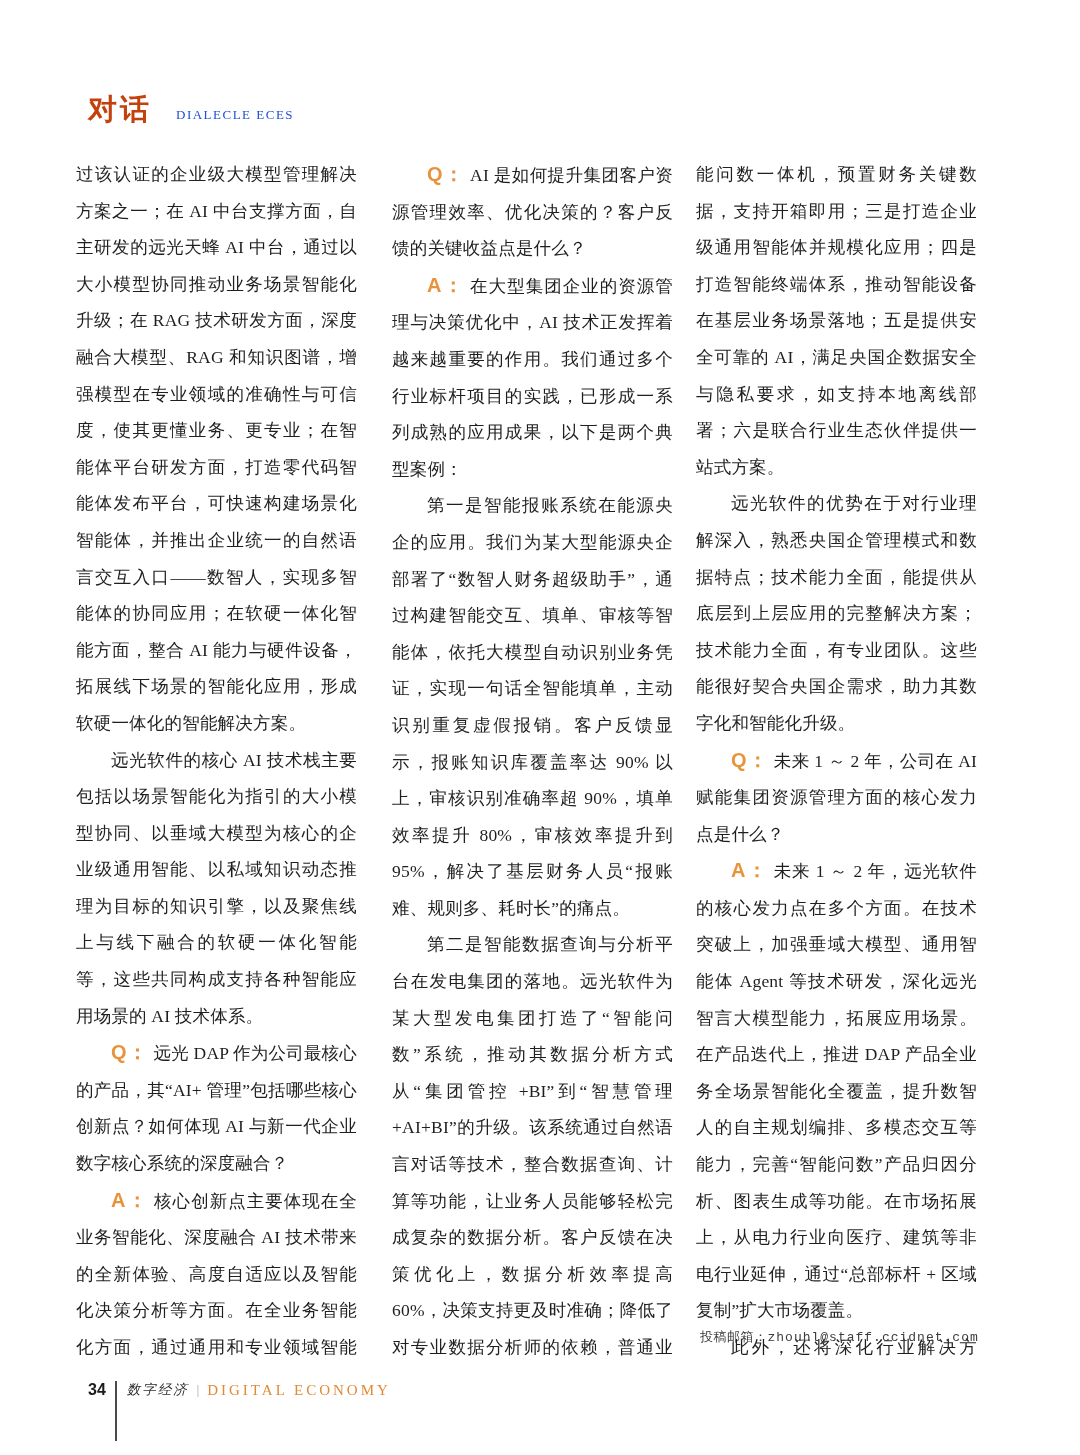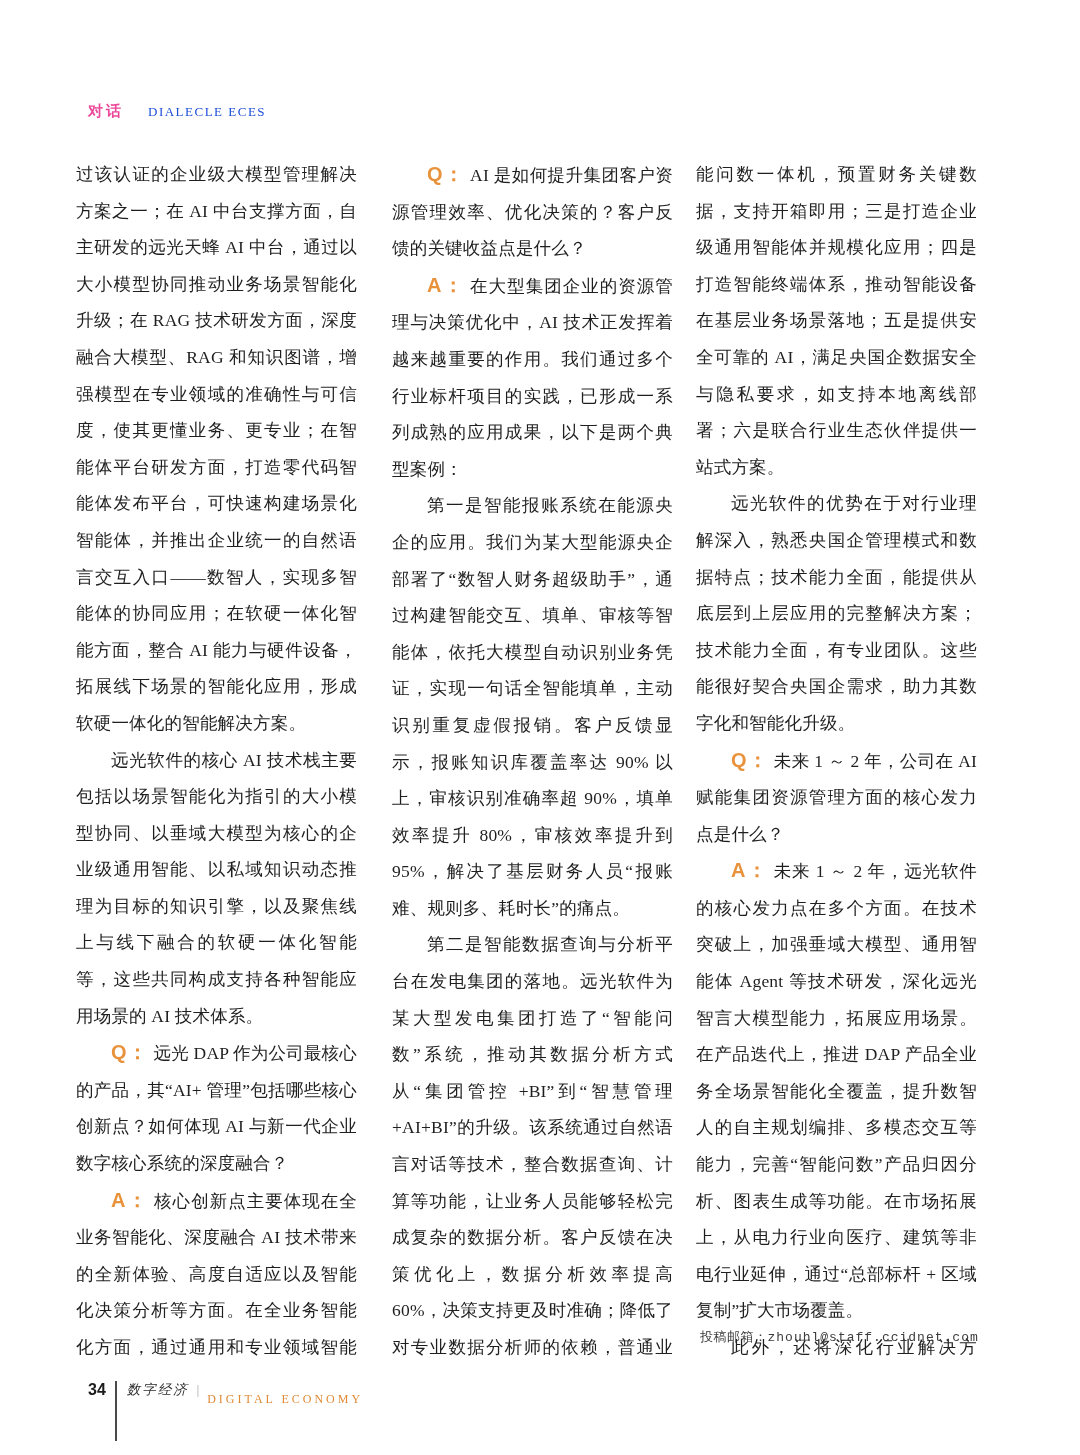--- a/index.html
+++ b/index.html
@@ -3,22 +3,22 @@
 <meta charset="utf-8">
 <style>
   html,body{margin:0;padding:0;}
   body{
     width:1080px;height:1455px;background:#ffffff;position:relative;
     font-family:"Liberation Serif","DejaVu Serif",serif;color:#1f1f1f;
     overflow:hidden;
   }
   
   .header{position:absolute;left:88px;top:90px;display:flex;align-items:baseline;}
-  .header-title{font-size:15px;font-weight:bold;letter-spacing:3px;color:#ec4899;
-    font-family:"Liberation Sans","DejaVu Sans",sans-serif;margin-top:12px;}
+  .header-title{font-size:29px;font-weight:bold;letter-spacing:3px;color:#c2410c;
+    font-family:"Liberation Sans","DejaVu Sans",sans-serif;}
   .header-subtitle{font-size:13px;letter-spacing:1.5px;color:#e5b astronomy;}
   .header-subtitle{color:#1d4ed8;margin-left:24px;font-family:"Liberation Serif",serif;
     font-stretch:condensed;}
   
   .column{
     position:absolute;top:156px;width:281px;height:1218px;overflow:hidden;
     text-align:justify;font-size:17.5px;line-height:36.6px;letter-spacing:0.2px;
   }
   #col1{left:76px;} #col2{left:392px;} #col3{left:696px;}
   .para{margin:0;text-indent:0;}
@@ -37,21 +37,21 @@
   
   .footer{position:absolute;left:88px;top:1381px;display:flex;align-items:flex-start;}
   .footer-pagenum{
     font-family:"Liberation Sans","DejaVu Sans",sans-serif;font-weight:bold;
     font-size:16px;color:#1b1b1b;line-height:18px;
   }
   .footer-rule{width:2px;height:60px;background:#4a4a4a;margin:0 10px 0 9px;}
   .footer-mag{font-size:13.5px;letter-spacing:2px;color:#2e2e2e;line-height:18px;font-style:italic;}
   .footer-sep{color:#9a9a9a;margin:0 8px;font-size:12px;line-height:18px;}
   .footer-en{
-    color:#e08a35;font-size:12px;letter-spacing:3px;line-height:18px;margin-top:9px;
+    color:#e08a35;font-size:15px;letter-spacing:3px;line-height:18px;margin-top:0;
     font-family:"Liberation Serif",serif;
   }
 </style>
 </head>
 <body>
 
 <div class="header">
   <span class="header-title">对话</span>
   <span class="header-subtitle">DIALECLE ECES</span>
 </div>

